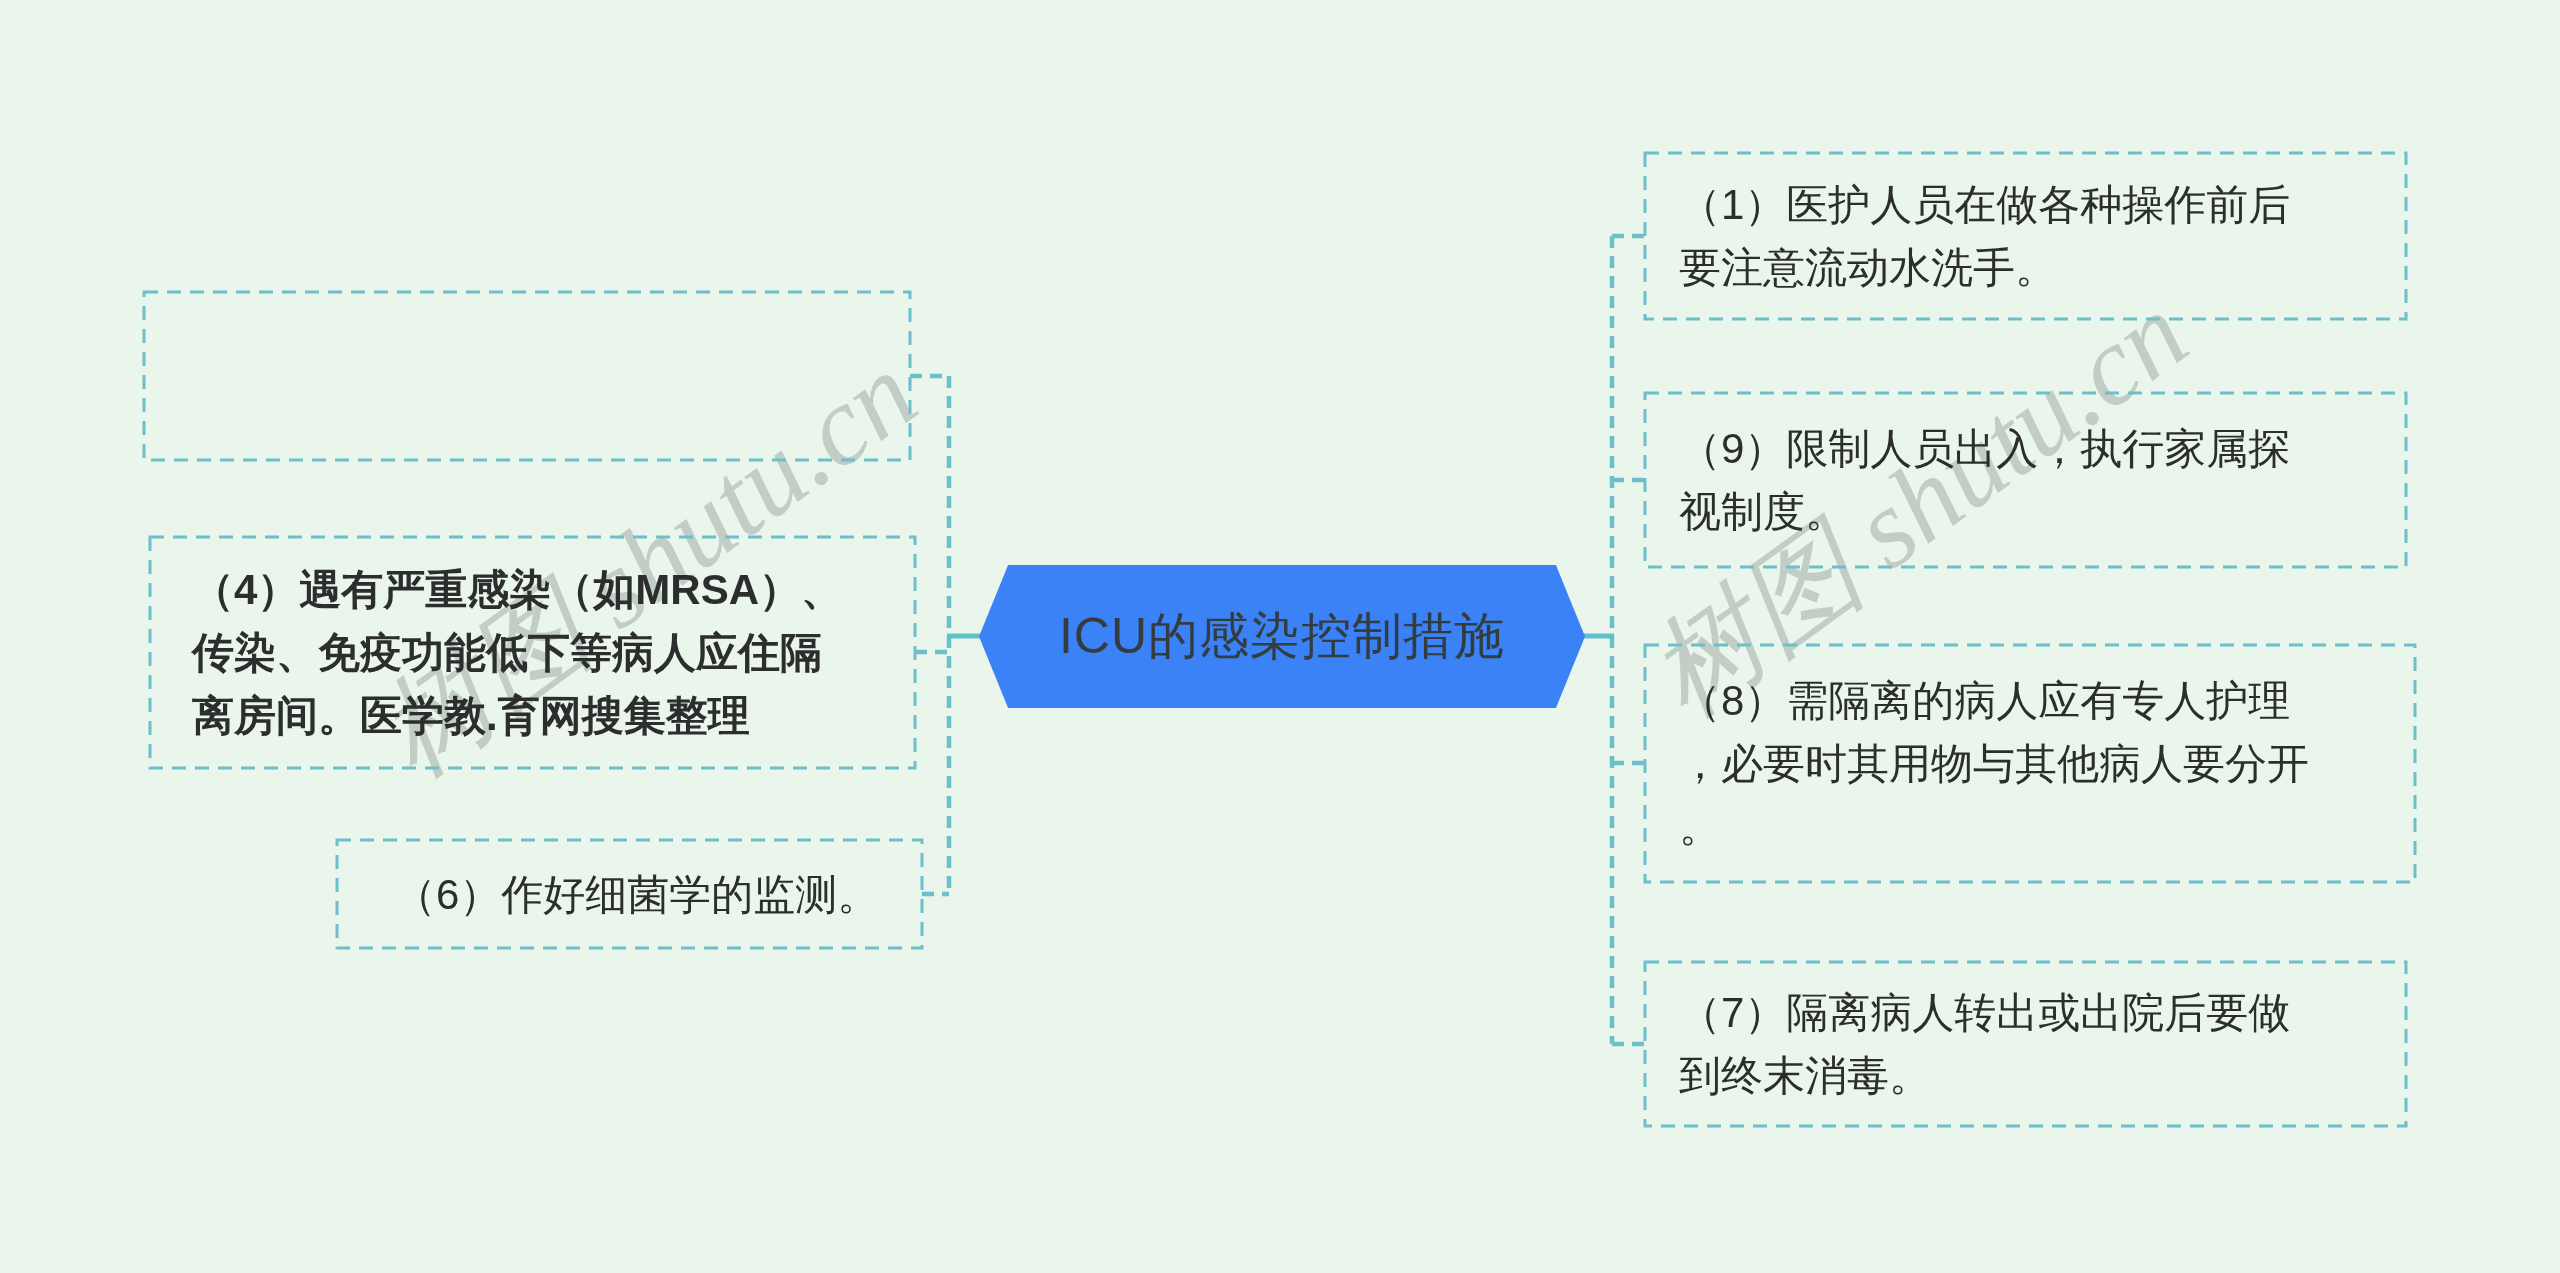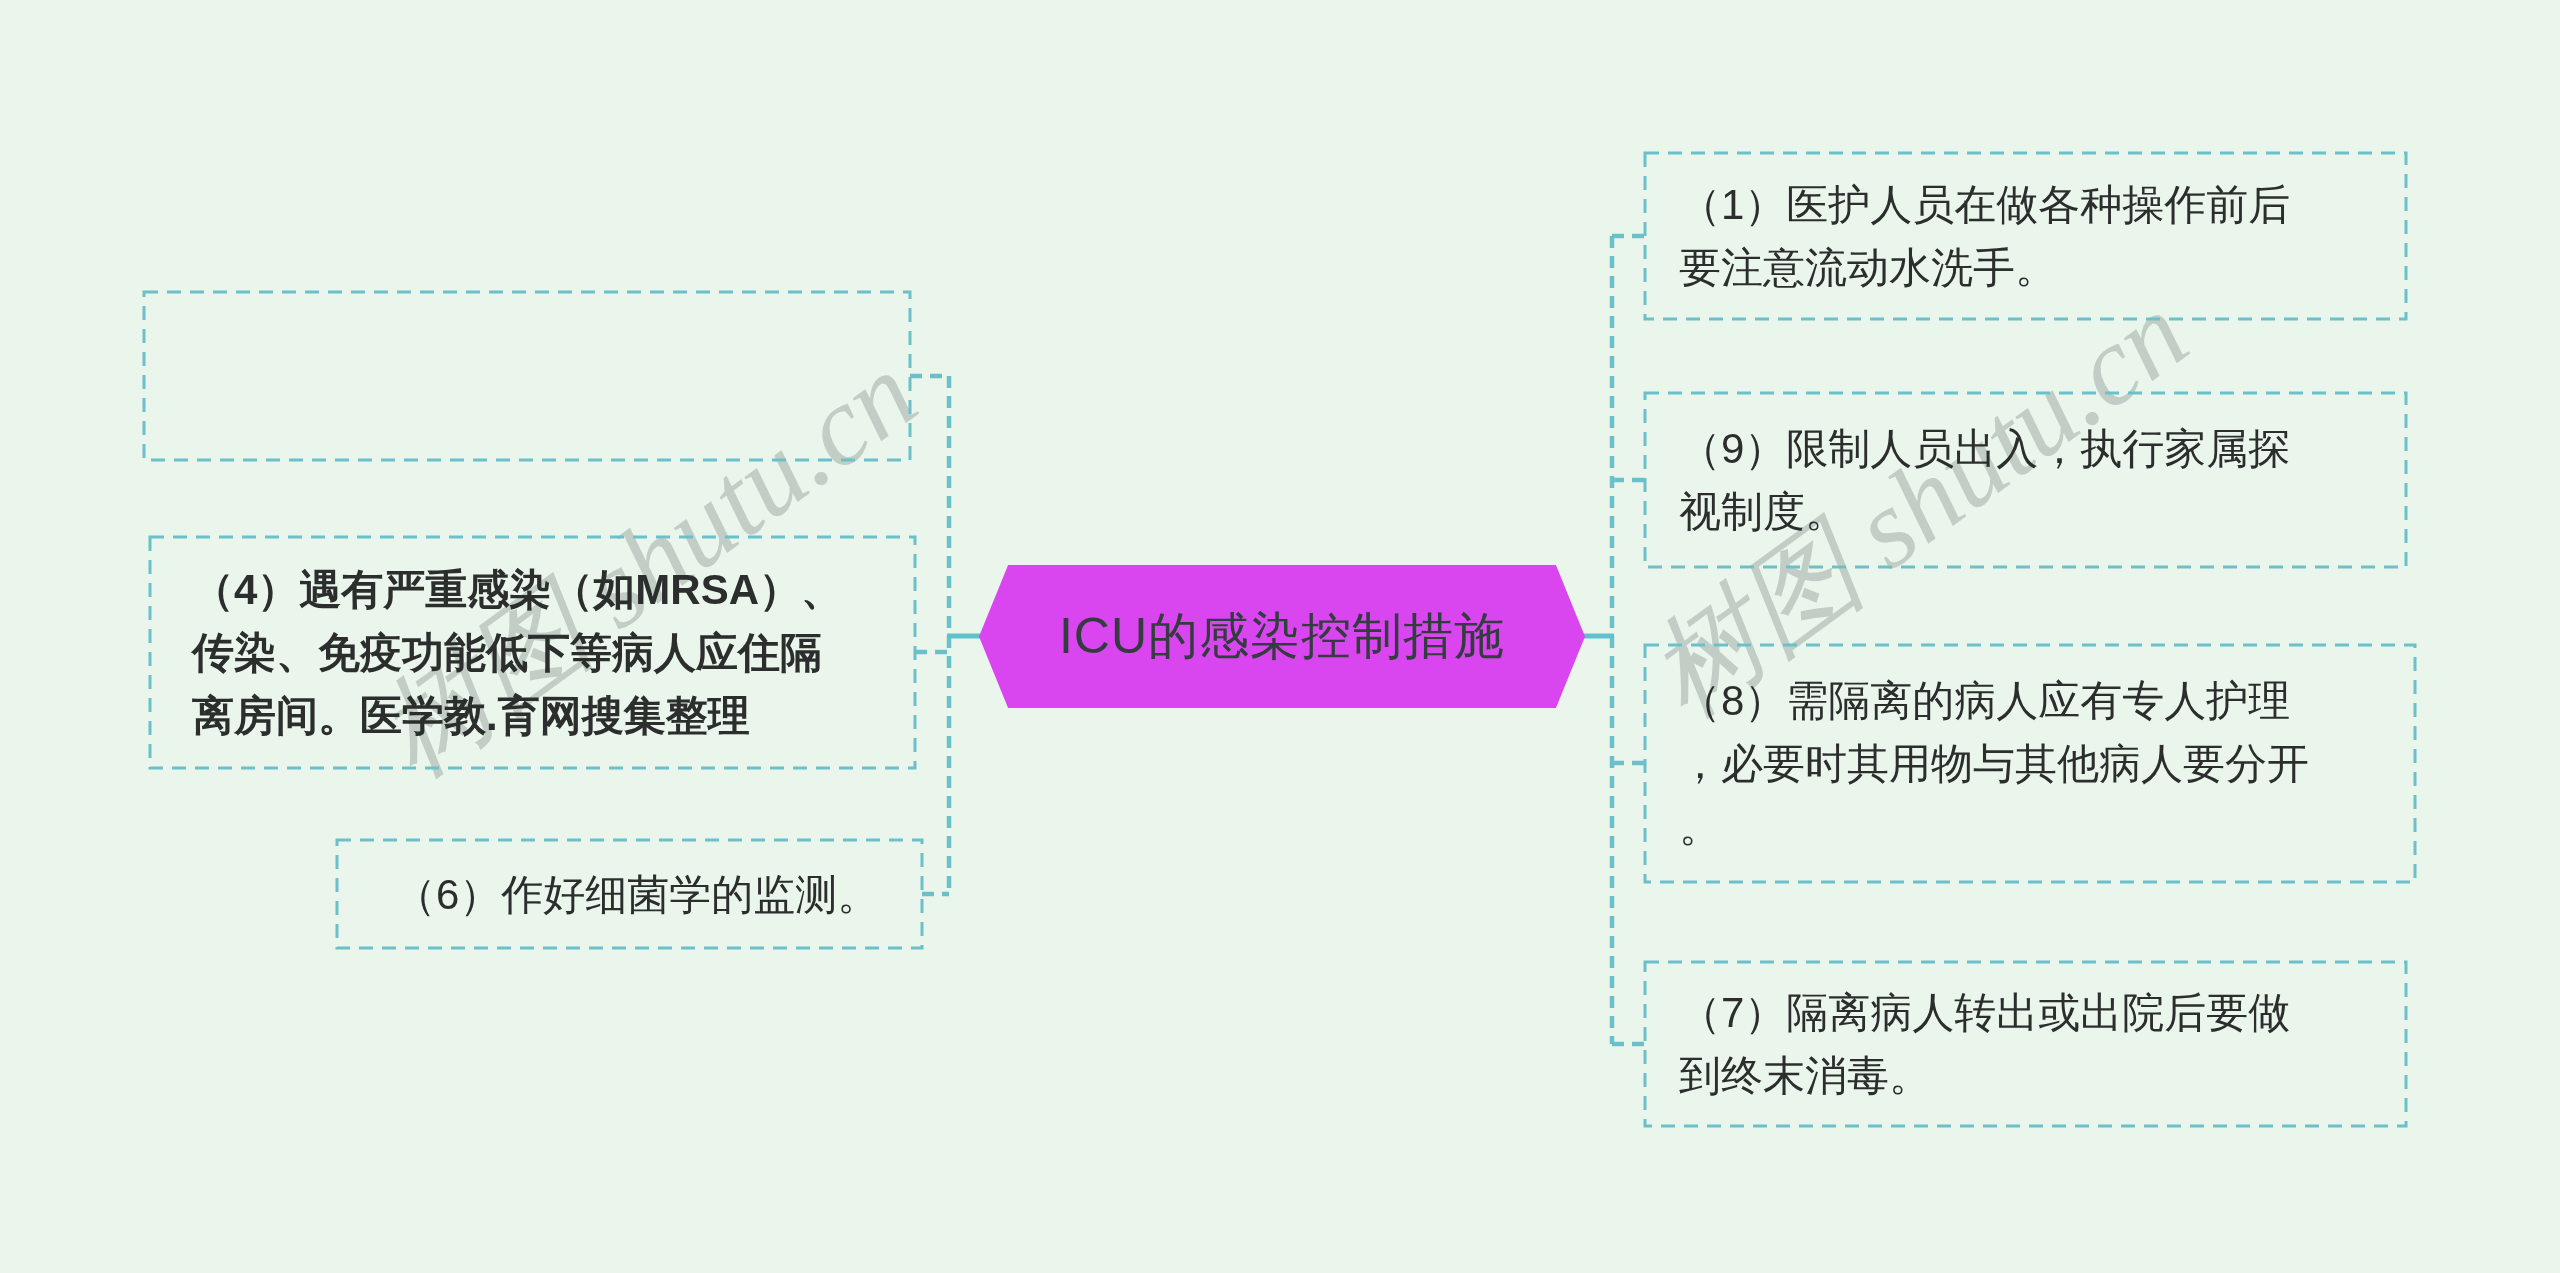--- a/index.html
+++ b/index.html
@@ -39,21 +39,21 @@
     line-height:63px;
     cursor:default;
   }
   .node-text{white-space:pre-line;}
   .node-6{padding-left:50px;}
   .center-node{
     position:absolute;
     z-index:3;
     left:979px;top:565px;
     width:606px;height:143px;
-    background:#d946ef;
+    background:#3b82f6;
     clip-path:polygon(0% 50%,4.8% 0%,95.2% 0%,100% 50%,95.2% 100%,4.8% 100%);
     display:flex;
     align-items:center;
     justify-content:center;
     color:#333c3e;
     font-size:50px;
     letter-spacing:1px;
   }
 </style>
 </head>

